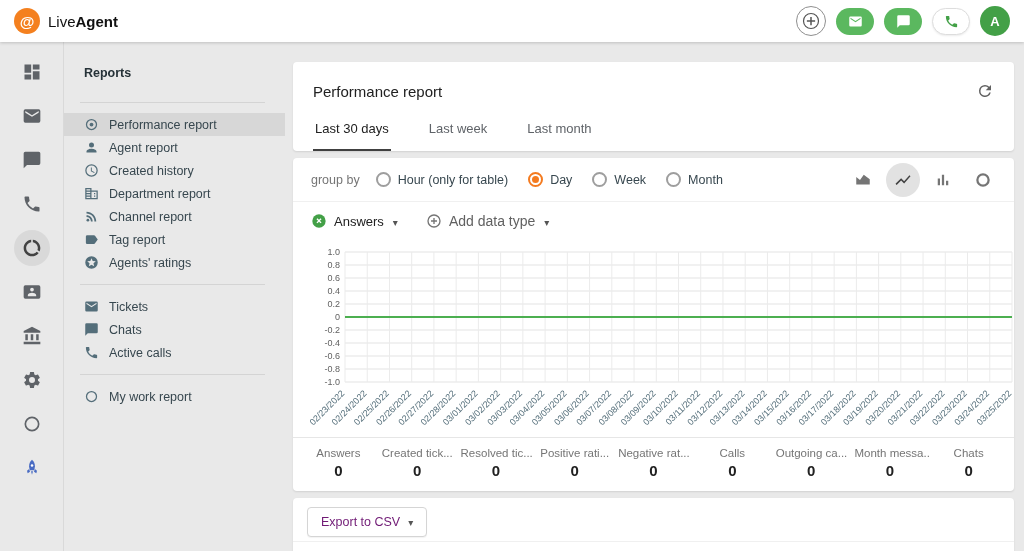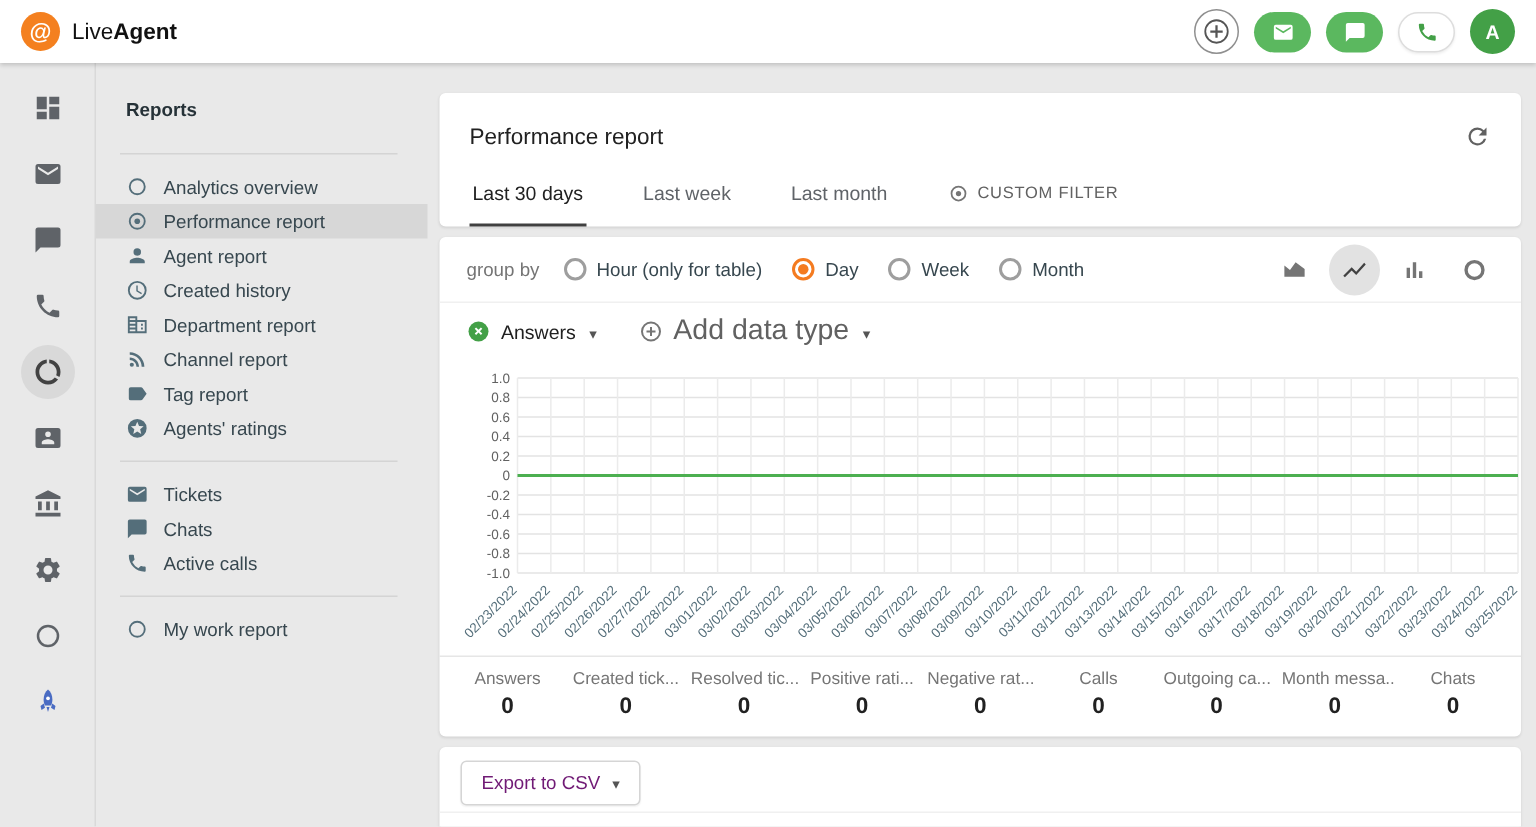--- a/index.html
+++ b/index.html
@@ -55,21 +55,21 @@
   .rdot{width:15px;height:15px;border:2px solid #9e9e9e;border-radius:50%;position:relative;flex:none;}
   .radio.selected .rdot{border-color:#f47b20;}
   .radio.selected .rdot::after{content:"";position:absolute;inset:2px;border-radius:50%;background:#f47b20;}
   .chart-type-group{margin-left:auto;display:flex;gap:6px;}
   .ct-btn{width:34px;height:34px;border-radius:50%;color:#757575;display:flex;align-items:center;justify-content:center;}
   .ct-btn.active{background:#e2e2e2;color:#424242;}
 
   .filter-row{display:flex;align-items:center;gap:28px;padding:2px 18px 0;height:36px;}
   .chip{display:inline-flex;align-items:center;gap:7px;font-size:13px;color:#212121;}
   .chip .ic{color:#43a047;}
-  .add-type{display:inline-flex;align-items:center;gap:7px;font-size:19px;color:#616161;}
+  .add-type{display:inline-flex;align-items:center;gap:7px;font-size:14px;color:#616161;}
   .add-type .ic{color:#757575;}
   .caret::after{content:"▾";font-size:10px;color:#555;margin-left:2px;}
 
   .chart-wrap{padding:6px 0 0 10px;margin-left:12px;}
 
   .stats{display:flex;border-top:1px solid #e6e6e6;padding:9px 6px 12px;}
   .stat{flex:1;text-align:center;min-width:0;}
   .stat-label{font-size:11.5px;color:#757575;white-space:nowrap;overflow:hidden;padding:0 4px;}
   .stat-value{font-size:15px;font-weight:700;margin-top:3px;color:#212121;}
 
@@ -162,26 +162,20 @@
           <path d="M12 2c2.5 2 3.5 5 3.5 8 0 1.8-.4 3.4-1 4.8h-5c-.6-1.4-1-3-1-4.8 0-3 1-6 3.5-8z"></path>
           <path d="M8.6 13.2l-2.6 2 .8 3.2 2.8-1.9zM15.4 13.2l2.6 2-.8 3.2-2.8-1.9zM10.8 16h2.4l-1.2 4z"></path>
           <circle cx="12" cy="9" r="1.5" fill="#fff"></circle>
         </svg>
       </div>
     </nav>
 
   <aside class="sidebar" id="sidebar">
     <div class="sb-title">Reports</div>
     <div class="sb-divider"></div>
-  <div class="sb-item">
-        <svg class="ic" width="15" height="15" viewBox="0 0 24 24" fill="currentColor">
-          <circle cx="12" cy="12" r="8" fill="none" stroke="currentColor" stroke-width="2"></circle>
-        </svg>
-        <span class="sb-label">Analytics overview</span>
-      </div>
       <div class="sb-item active">
         <svg class="ic" width="15" height="15" viewBox="0 0 24 24" fill="currentColor">
           <circle cx="12" cy="12" r="8" fill="none" stroke="currentColor" stroke-width="2"></circle>
           <circle cx="12" cy="12" r="3"></circle>
         </svg>
         <span class="sb-label">Performance report</span>
       </div>
       <div class="sb-item">
         <svg class="ic" width="15" height="15" viewBox="0 0 24 24" fill="currentColor">
           <path d="M12 12a4 4 0 1 0 0-8 4 4 0 0 0 0 8zm0 2c-2.67 0-8 1.34-8 4v2h16v-2c0-2.66-5.33-4-8-4z"></path>
@@ -260,27 +254,20 @@
       </div>
       <div class="tabs" id="tabs">
           <div class="tab active">
             <span>Last 30 days</span>
           </div>
           <div class="tab">
             <span>Last week</span>
           </div>
           <div class="tab">
             <span>Last month</span>
-          </div>
-          <div class="tab tab-upper">
-            <svg class="ic" width="14" height="14" viewBox="0 0 24 24" fill="currentColor">
-              <circle cx="12" cy="12" r="8" fill="none" stroke="currentColor" stroke-width="2"></circle>
-              <circle cx="12" cy="12" r="3"></circle>
-            </svg>
-            <span>CUSTOM FILTER</span>
           </div>
         </div>
     </section>
 
     <section class="card">
       <div class="groupby-row">
         <span class="gb-label">group by</span>
         <div id="radios" style="display:contents"><label class="radio">
               <span class="rdot"></span>
               <span>Hour (only for table)</span>

